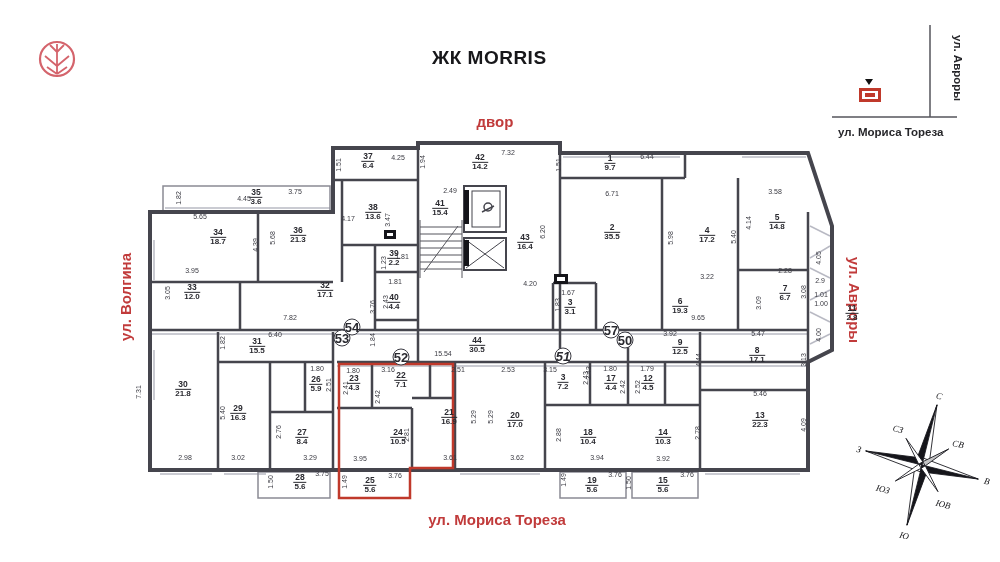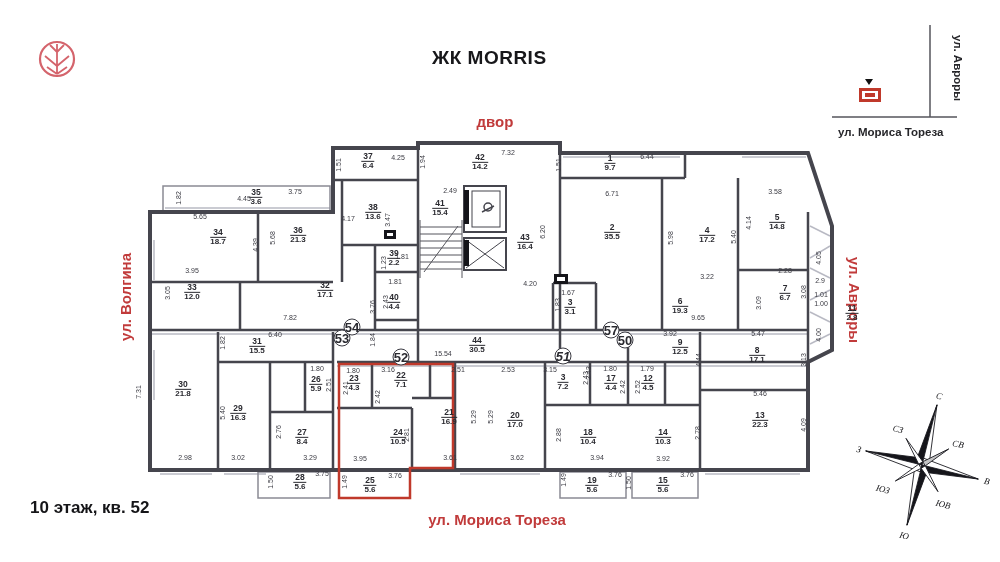--- a/index.html
+++ b/index.html
@@ -63,21 +63,20 @@
   <div class="mini-pin">
       <div class="bar"></div>
     </div>
   <div class="mini-tri"></div>
 
   <div class="street" style="left:495px;top:121px;">двор</div>
   <div class="street vl" style="left:125px;top:297px;">ул. Волгина</div>
   <div class="street vr" style="left:854px;top:300px;">ул. Авроры</div>
   <div class="street" style="left:497px;top:519px;">ул. Мориса Тореза</div>
 
-  <div class="floor-info">10 этаж, кв. 52</div>
 
   <div>
   <svg width="1000" height="562" viewBox="0 0 1000 562">
 
     <g stroke="#55555c" stroke-width="1.5" fill="none">
       <path d="M930,25 V117 M832,117 H957"></path>
     </g>
 
     <g stroke="#b9bac4" stroke-width="1.5" fill="none">
       <path d="M160,474 H212 M224,474 H266 M460,474 H540 M705,474 H800"></path>

